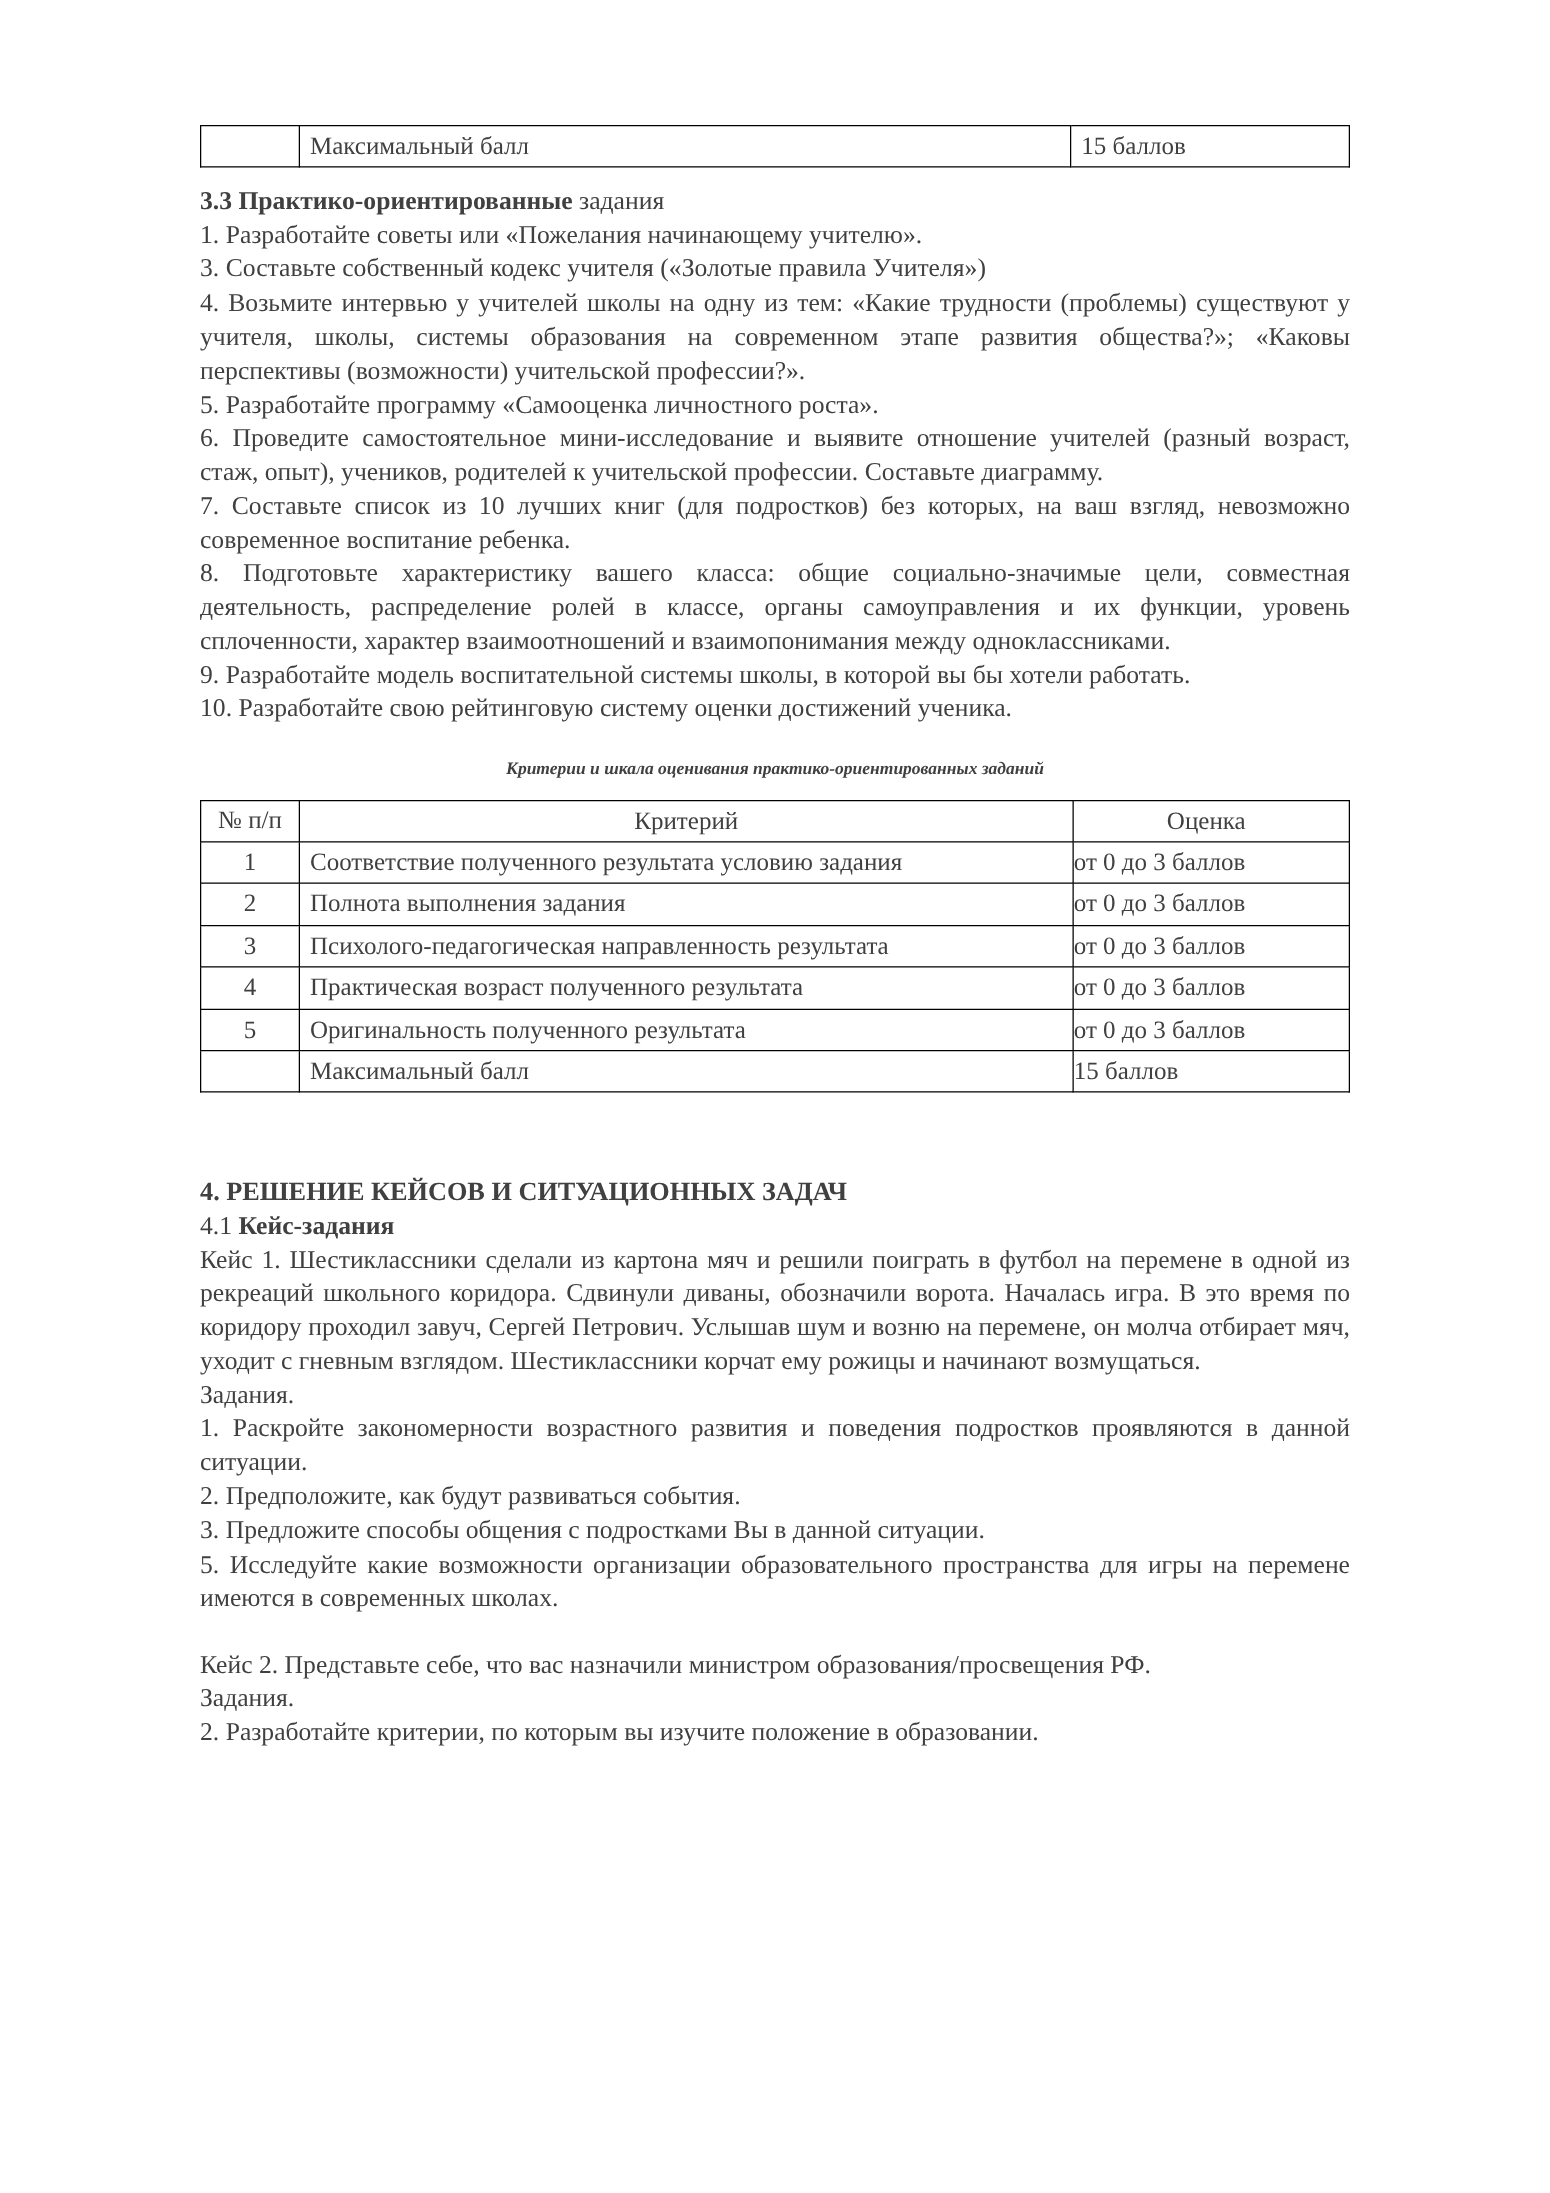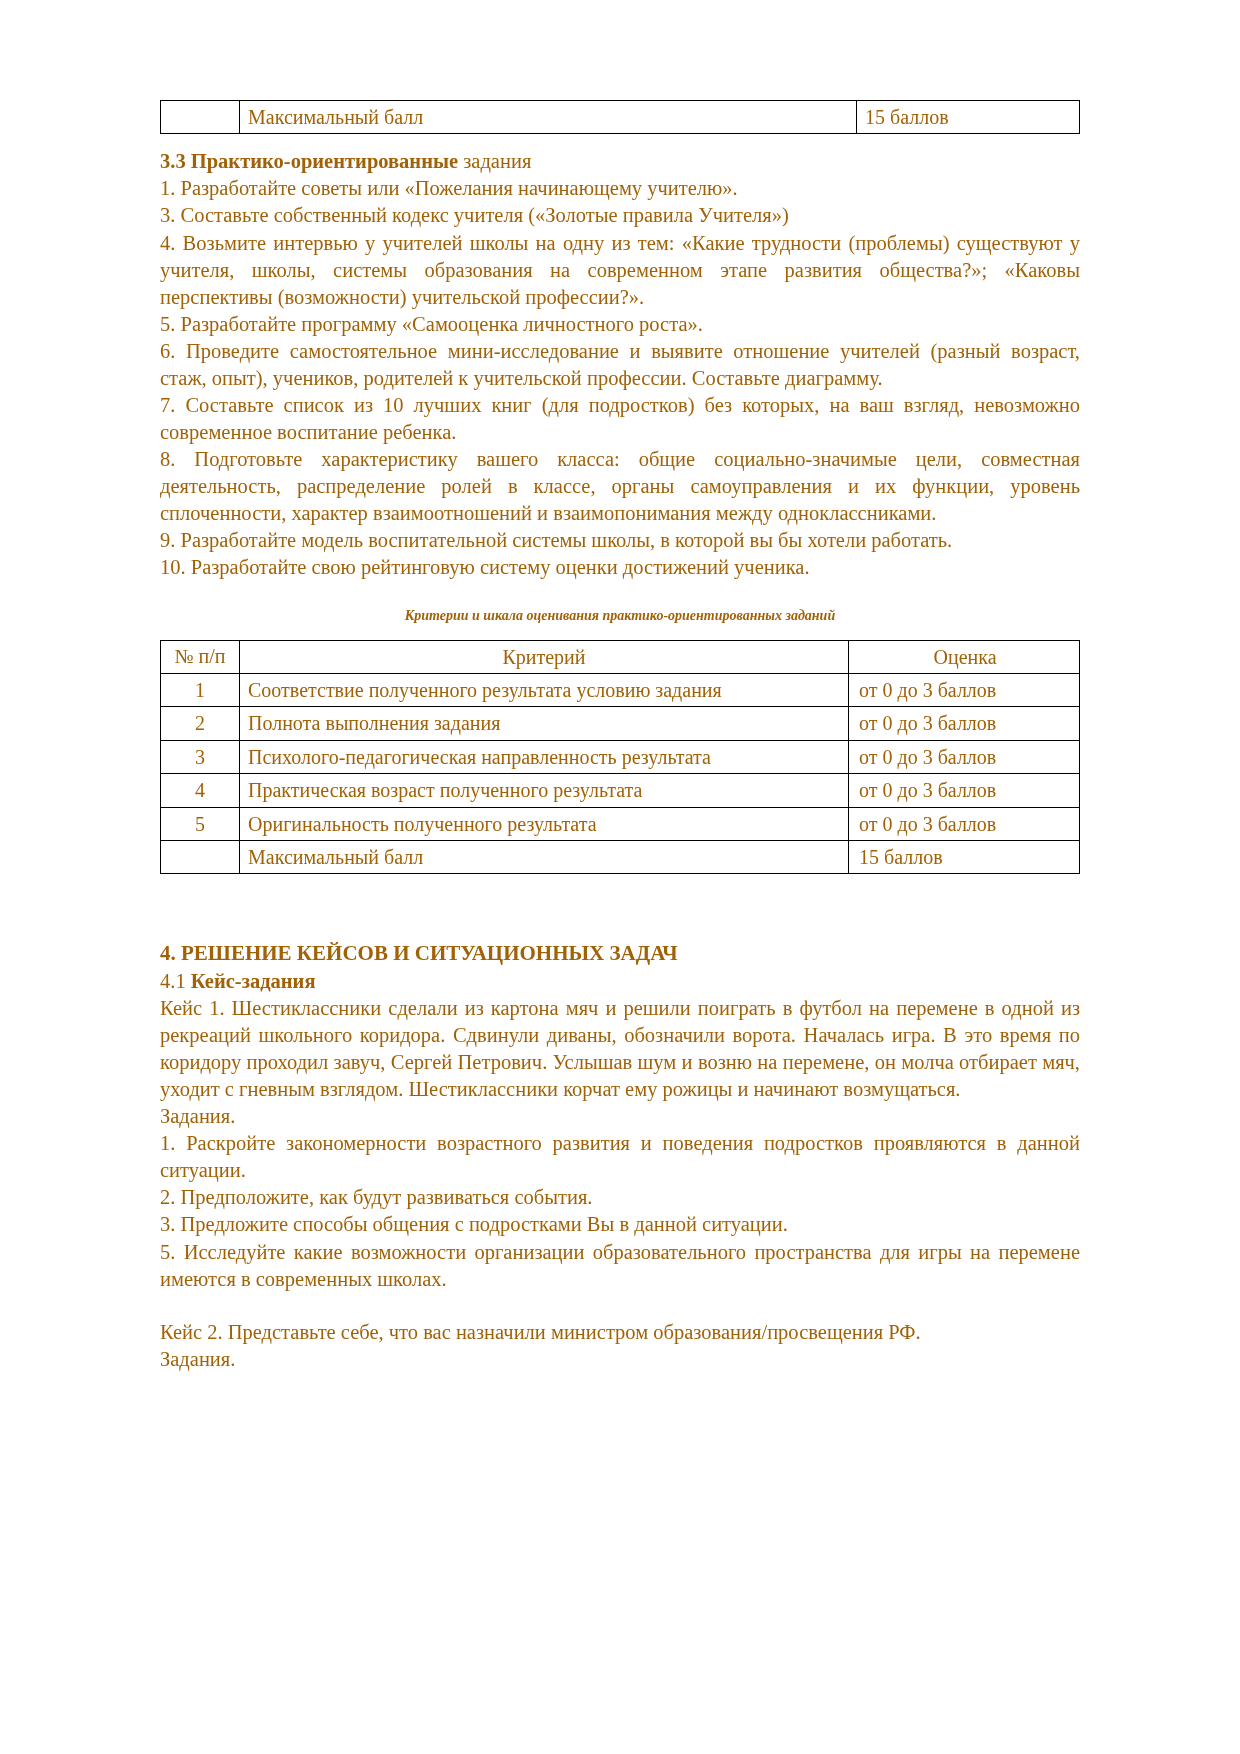--- a/index.html
+++ b/index.html
@@ -7,21 +7,21 @@
     padding: 0;
     background: #ffffff;
   }
   .page {
     width: 1240px;
     height: 1754px;
     box-sizing: border-box;
     padding: 100px 160px 60px 160px;
     background: #ffffff;
     font-family: "Liberation Serif", "DejaVu Serif", serif;
-    color: #a16207;
+    color: #404040;
     font-size: 20.5px;
     line-height: 1.32;
     position: relative;
   }
 
   table.doc-table {
     border-collapse: collapse;
     width: 100%;
     table-layout: fixed;
   }
@@ -51,21 +51,21 @@
   .center-italic-bold {
     text-align: center;
     font-weight: bold;
     font-style: italic;
     font-size: 14px;
     margin: 0;
   }
 
   .crit-table td.num { width: 62px; text-align: center; }
   .crit-table td.crit { }
-  .crit-table td.score { width: 212px; text-align: left; padding-left: 10px; }
+  .crit-table td.score { width: 212px; text-align: left; padding-left: 0; }
   .crit-table td.hdr-crit { text-align: center; }
   .crit-table td.hdr-score { text-align: center; }
   .crit-table td.lbl-max { }
 
   .section-title {
     font-weight: bold;
     font-size: 21px;
     margin: 0;
   }
   .sub-title {
@@ -164,14 +164,15 @@
   <p class="para np-left">Задания.</p>
   <p class="para">1. Раскройте закономерности возрастного развития и поведения подростков проявляются в данной ситуации.</p>
   <p class="para np-left">2. Предположите, как будут развиваться события.</p>
   <p class="para np-left">3. Предложите способы общения с подростками Вы в данной ситуации.</p>
   <p class="para">5. Исследуйте какие возможности организации образовательного пространства для игры на перемене имеются в современных школах.</p>
 
   <div class="gap-md"></div>
 
   <p class="para np-left">Кейс 2. Представьте себе, что вас назначили министром образования/просвещения РФ.</p>
   <p class="para np-left">Задания.</p>
+  <p class="para np-left">2. Разработайте критерии, по которым вы изучите положение в образовании.</p>
 
 </div>
 
 </body></html>

